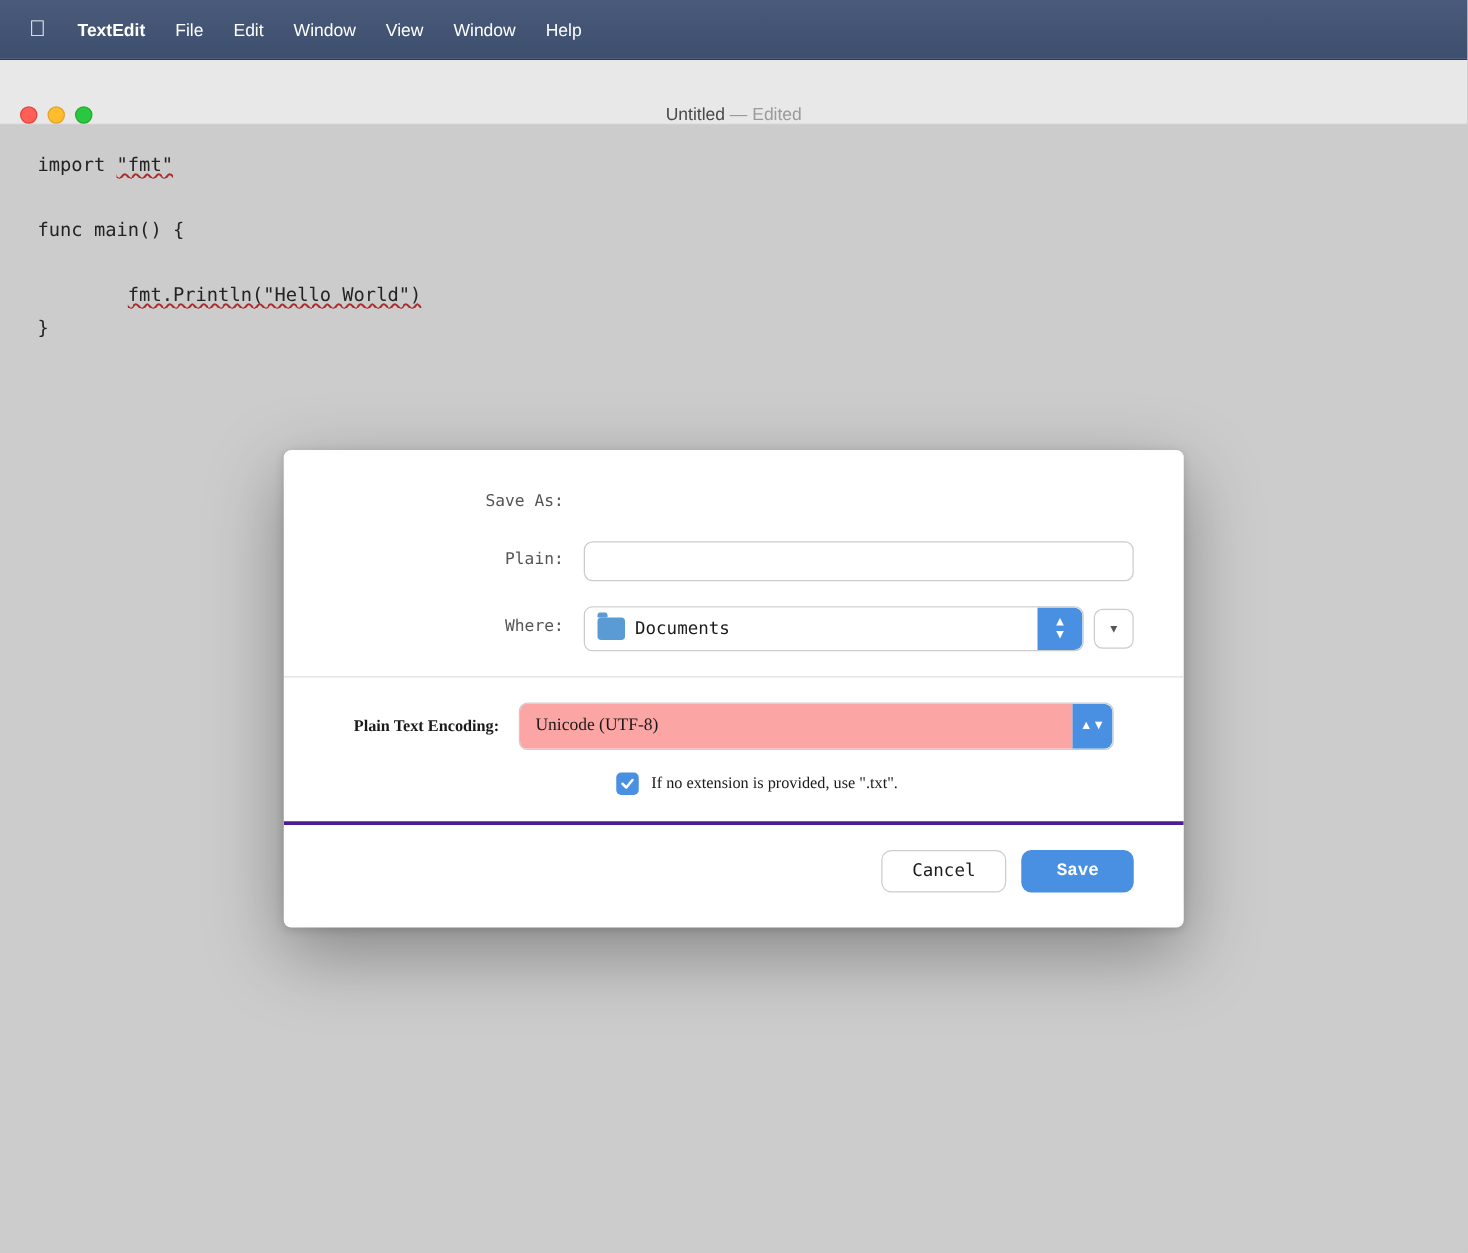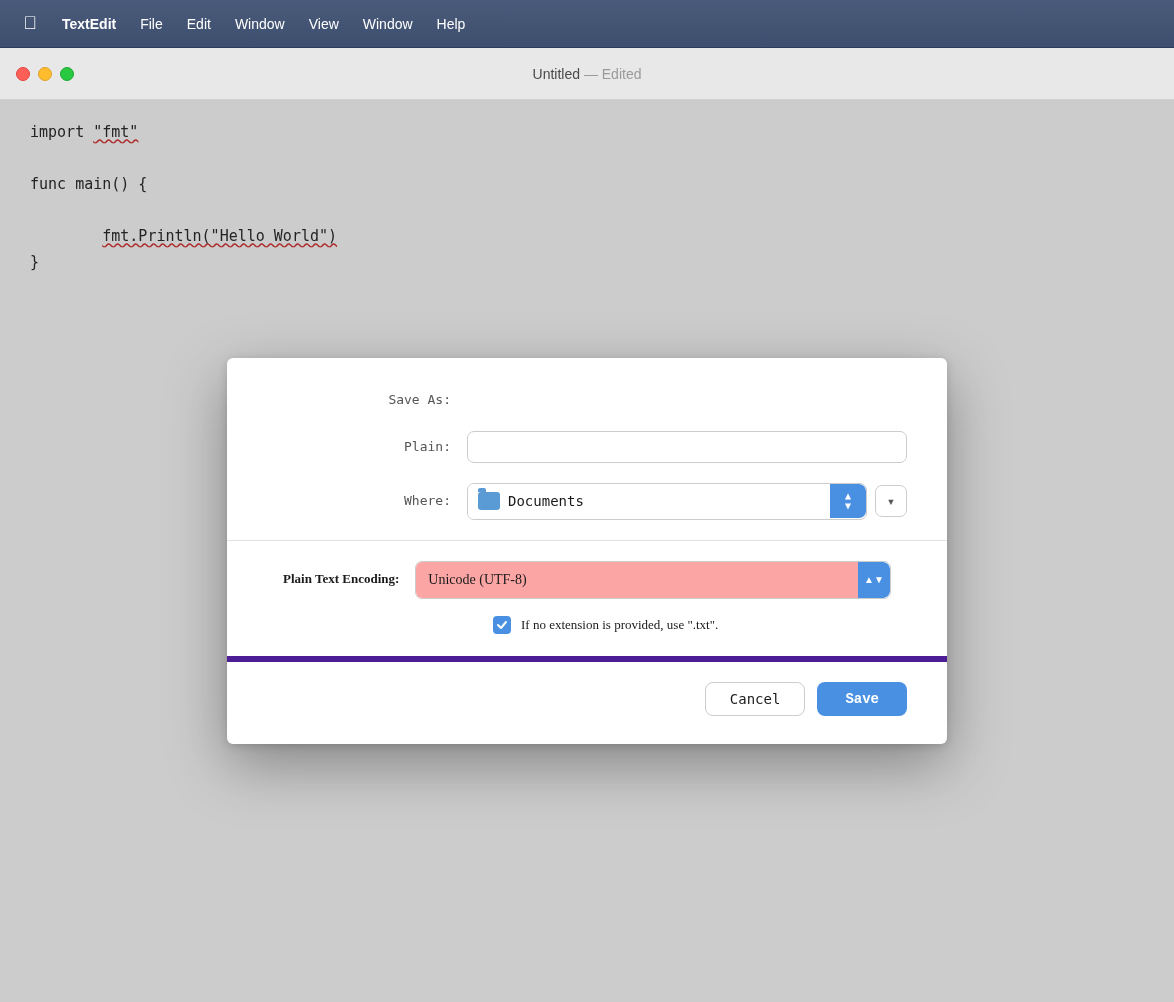--- a/index.html
+++ b/index.html
@@ -49,21 +49,21 @@
     .menu-item.active {
       font-weight: 700;
     }
 
     
     .titlebar {
       width: 100%;
       height: 52px;
       background: #e8e8e8;
       display: flex;
-      align-items: center;
+      align-items: flex-end;
       justify-content: center;
       position: relative;
       border-bottom: 1px solid #d0d0d0;
     }
 
     .traffic-lights {
       position: absolute;
       left: 16px;
       display: flex;
       gap: 8px;
@@ -297,21 +297,21 @@
     .checkbox-label {
       font-size: 13px;
       color: #1a1a1a;
     }
 
     .dialog-footer {
       display: flex;
       justify-content: flex-end;
       gap: 12px;
       padding: 20px 40px 28px 40px;
-      border-top: 6px solid #4c1d95;
+      border-top: 3px solid #4c1d95;
       margin-top: 20px;
     }
 
     .btn-cancel {
       padding: 8px 24px;
       border: 1px solid #ccc;
       border-radius: 8px;
       background: white;
       font-size: 14px;
       cursor: pointer;

